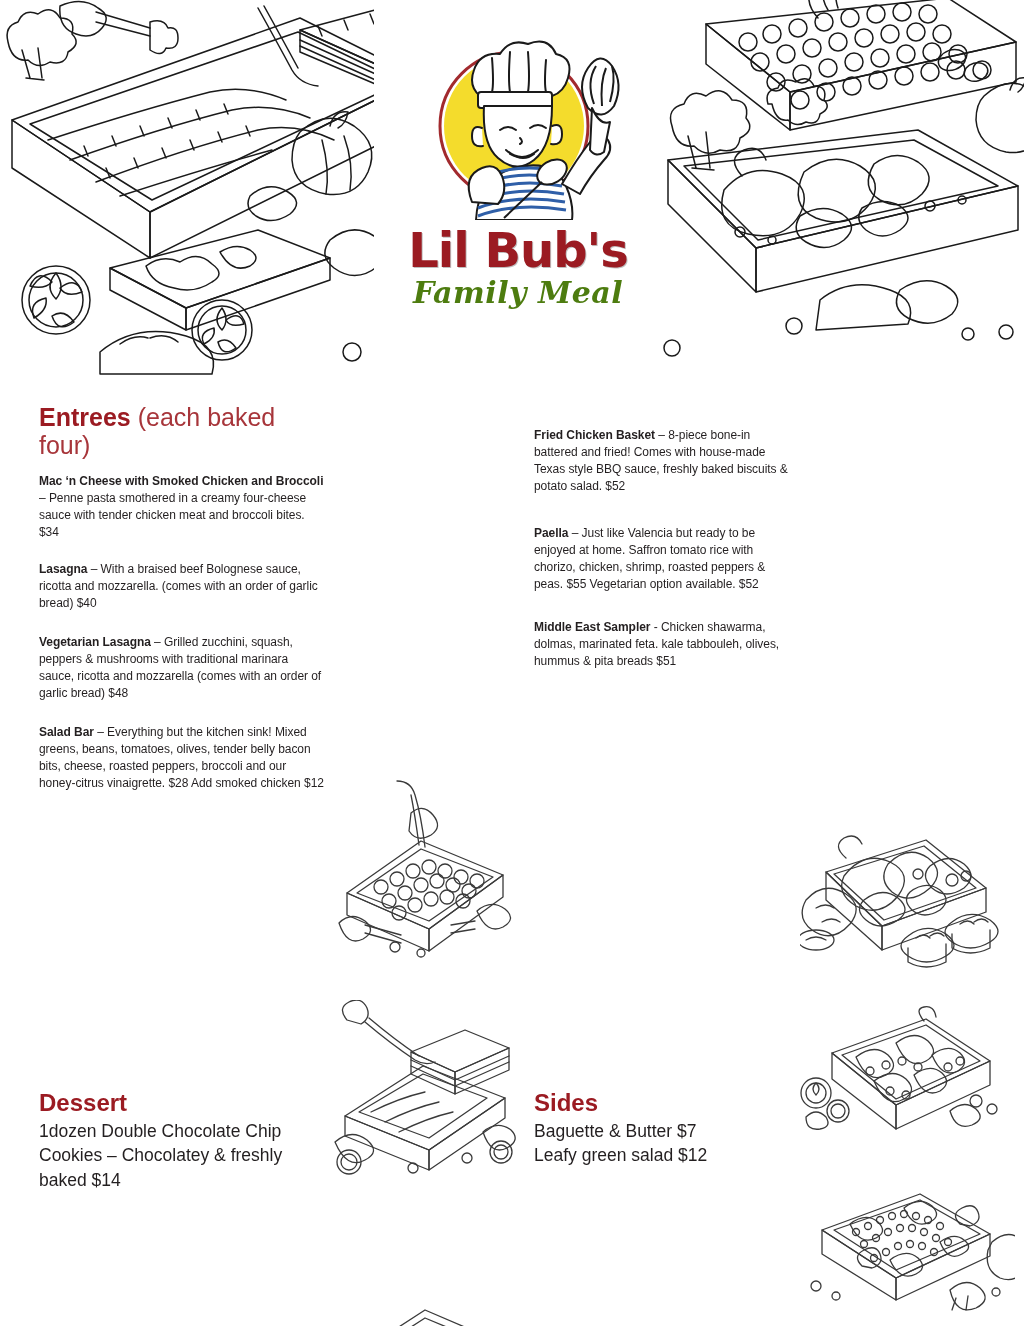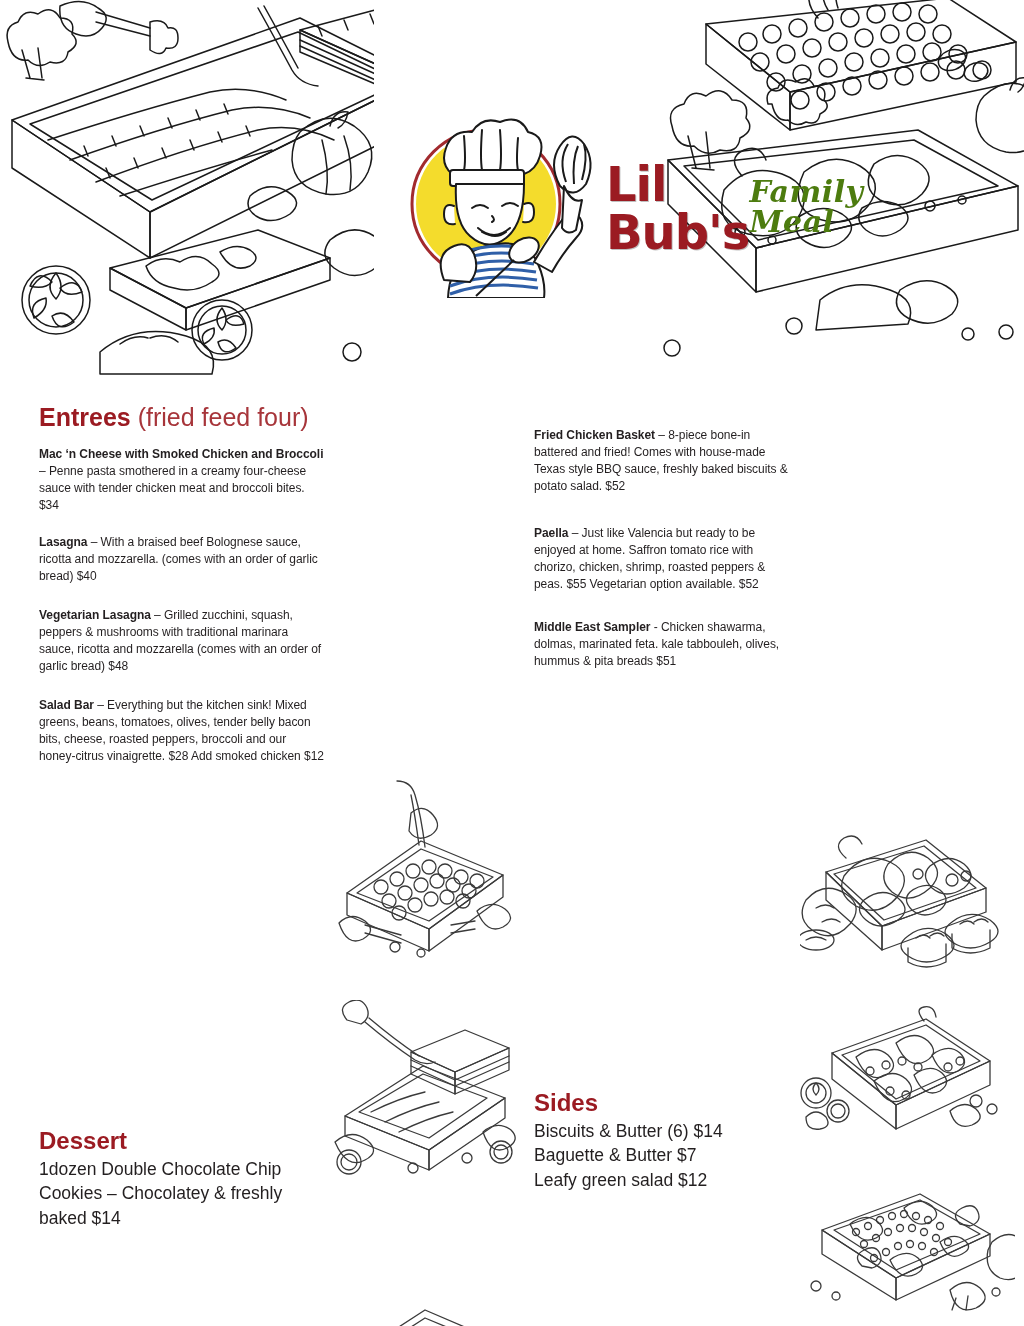--- a/index.html
+++ b/index.html
@@ -21,23 +21,23 @@
   .banner-art{
     position:absolute; inset:0;
     width:1024px; height:375px;
   }
   .logo-plate{
     position:absolute;
     left:374px; top:0;
     width:288px; height:375px;
     background:#ffffff;
     display:flex;
-    flex-direction:row;
+    flex-direction:column;
     align-items:center;
-    justify-content:space-between;
+    justify-content:flex-start;
     padding-top:34px;
     z-index:5;
   }
   .logo-badge{
     position:relative;
     width:232px; height:186px;
   }
   .logo-wordmark{
     font-family:"DejaVu Sans", sans-serif;
     font-weight:bold;
@@ -98,21 +98,20 @@
     color:#231f20;
     letter-spacing:-0.05px;
   }
   .item .nm{ font-weight:bold; }
 
   
   .bottom-left{
     position:absolute;
     left:39px; top:714px;
     width:290px;
-    margin-top:38px;
   }
   .bottom-right{
     position:absolute;
     left:534px; top:714px;
     width:280px;
   }
   .mini-head{
     font-size:24px;
     font-weight:bold;
     color:#9b1b22;
@@ -554,21 +553,21 @@
         <circle cx="16" cy="106" r="5"></circle>
         <circle cx="36" cy="116" r="4"></circle>
         <circle cx="196" cy="112" r="4"></circle>
       </g>
     </svg>
   </div>
 
   <div class="col-left">
     <div class="section-head">
       <span class="strong">Entrees</span>
-      <span class="light">(fried feed four)</span>
+      <span class="light">(each baked four)</span>
     </div>
 
     <div class="item">
       <span class="nm">Mac ‘n Cheese with Smoked Chicken and Broccoli</span><span> – Penne pasta smothered in a creamy four-cheese sauce with tender chicken meat and broccoli bites. $34</span>
     </div>
     <div class="item" style="margin-bottom:22px;">
       <span class="nm">Lasagna</span><span> – With a braised beef Bolognese sauce, ricotta and mozzarella. (comes with an order of garlic bread) $40</span>
     </div>
     <div class="item" style="margin-bottom:22px;">
       <span class="nm">Vegetarian Lasagna</span><span> – Grilled zucchini, squash, peppers &amp; mushrooms with traditional marinara sauce, ricotta and mozzarella (comes with an order of garlic bread) $48</span>
@@ -590,18 +589,17 @@
     </div>
   </div>
 
   <div class="bottom-left">
     <div class="mini-head">Dessert</div>
     <div class="plain-line">1dozen Double Chocolate Chip Cookies – Chocolatey &amp; freshly baked $14</div>
   </div>
 
   <div class="bottom-right">
     <div class="mini-head">Sides</div>
-    <div class="plain-line">Biscuits &amp; Butter (6) $14</div>
     <div class="plain-line">Baguette &amp; Butter $7</div>
     <div class="plain-line">Leafy green salad $12</div>
   </div>
 
 </div>
 
 </body></html>

